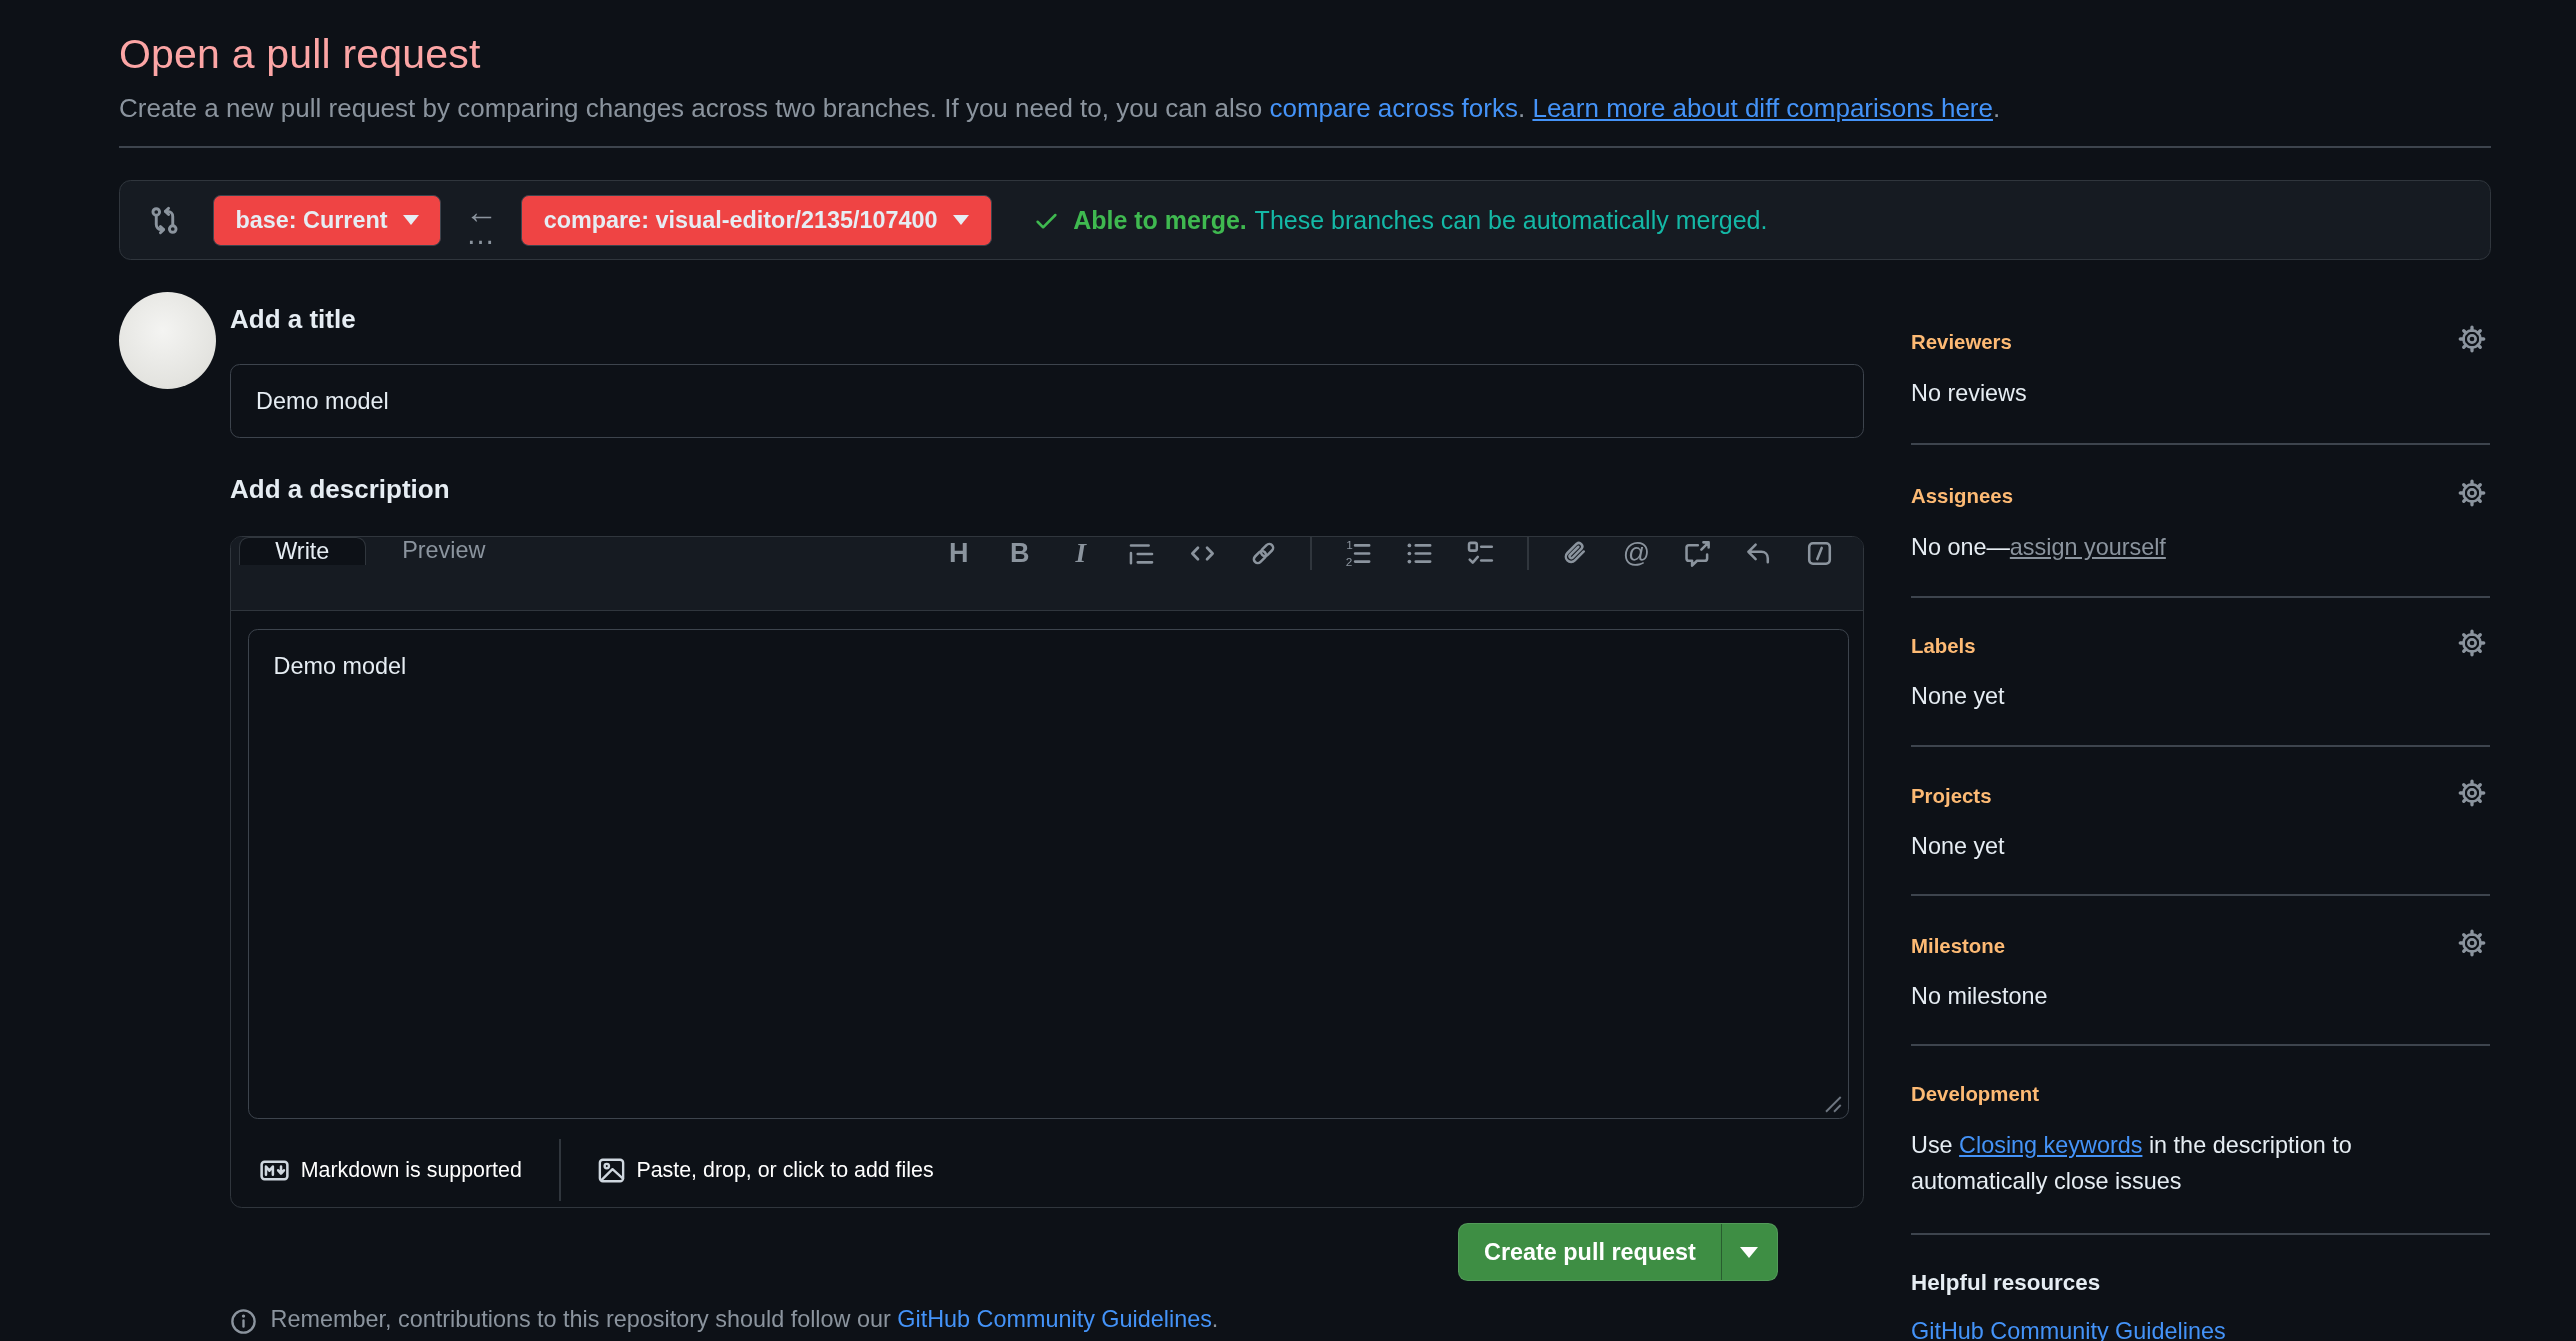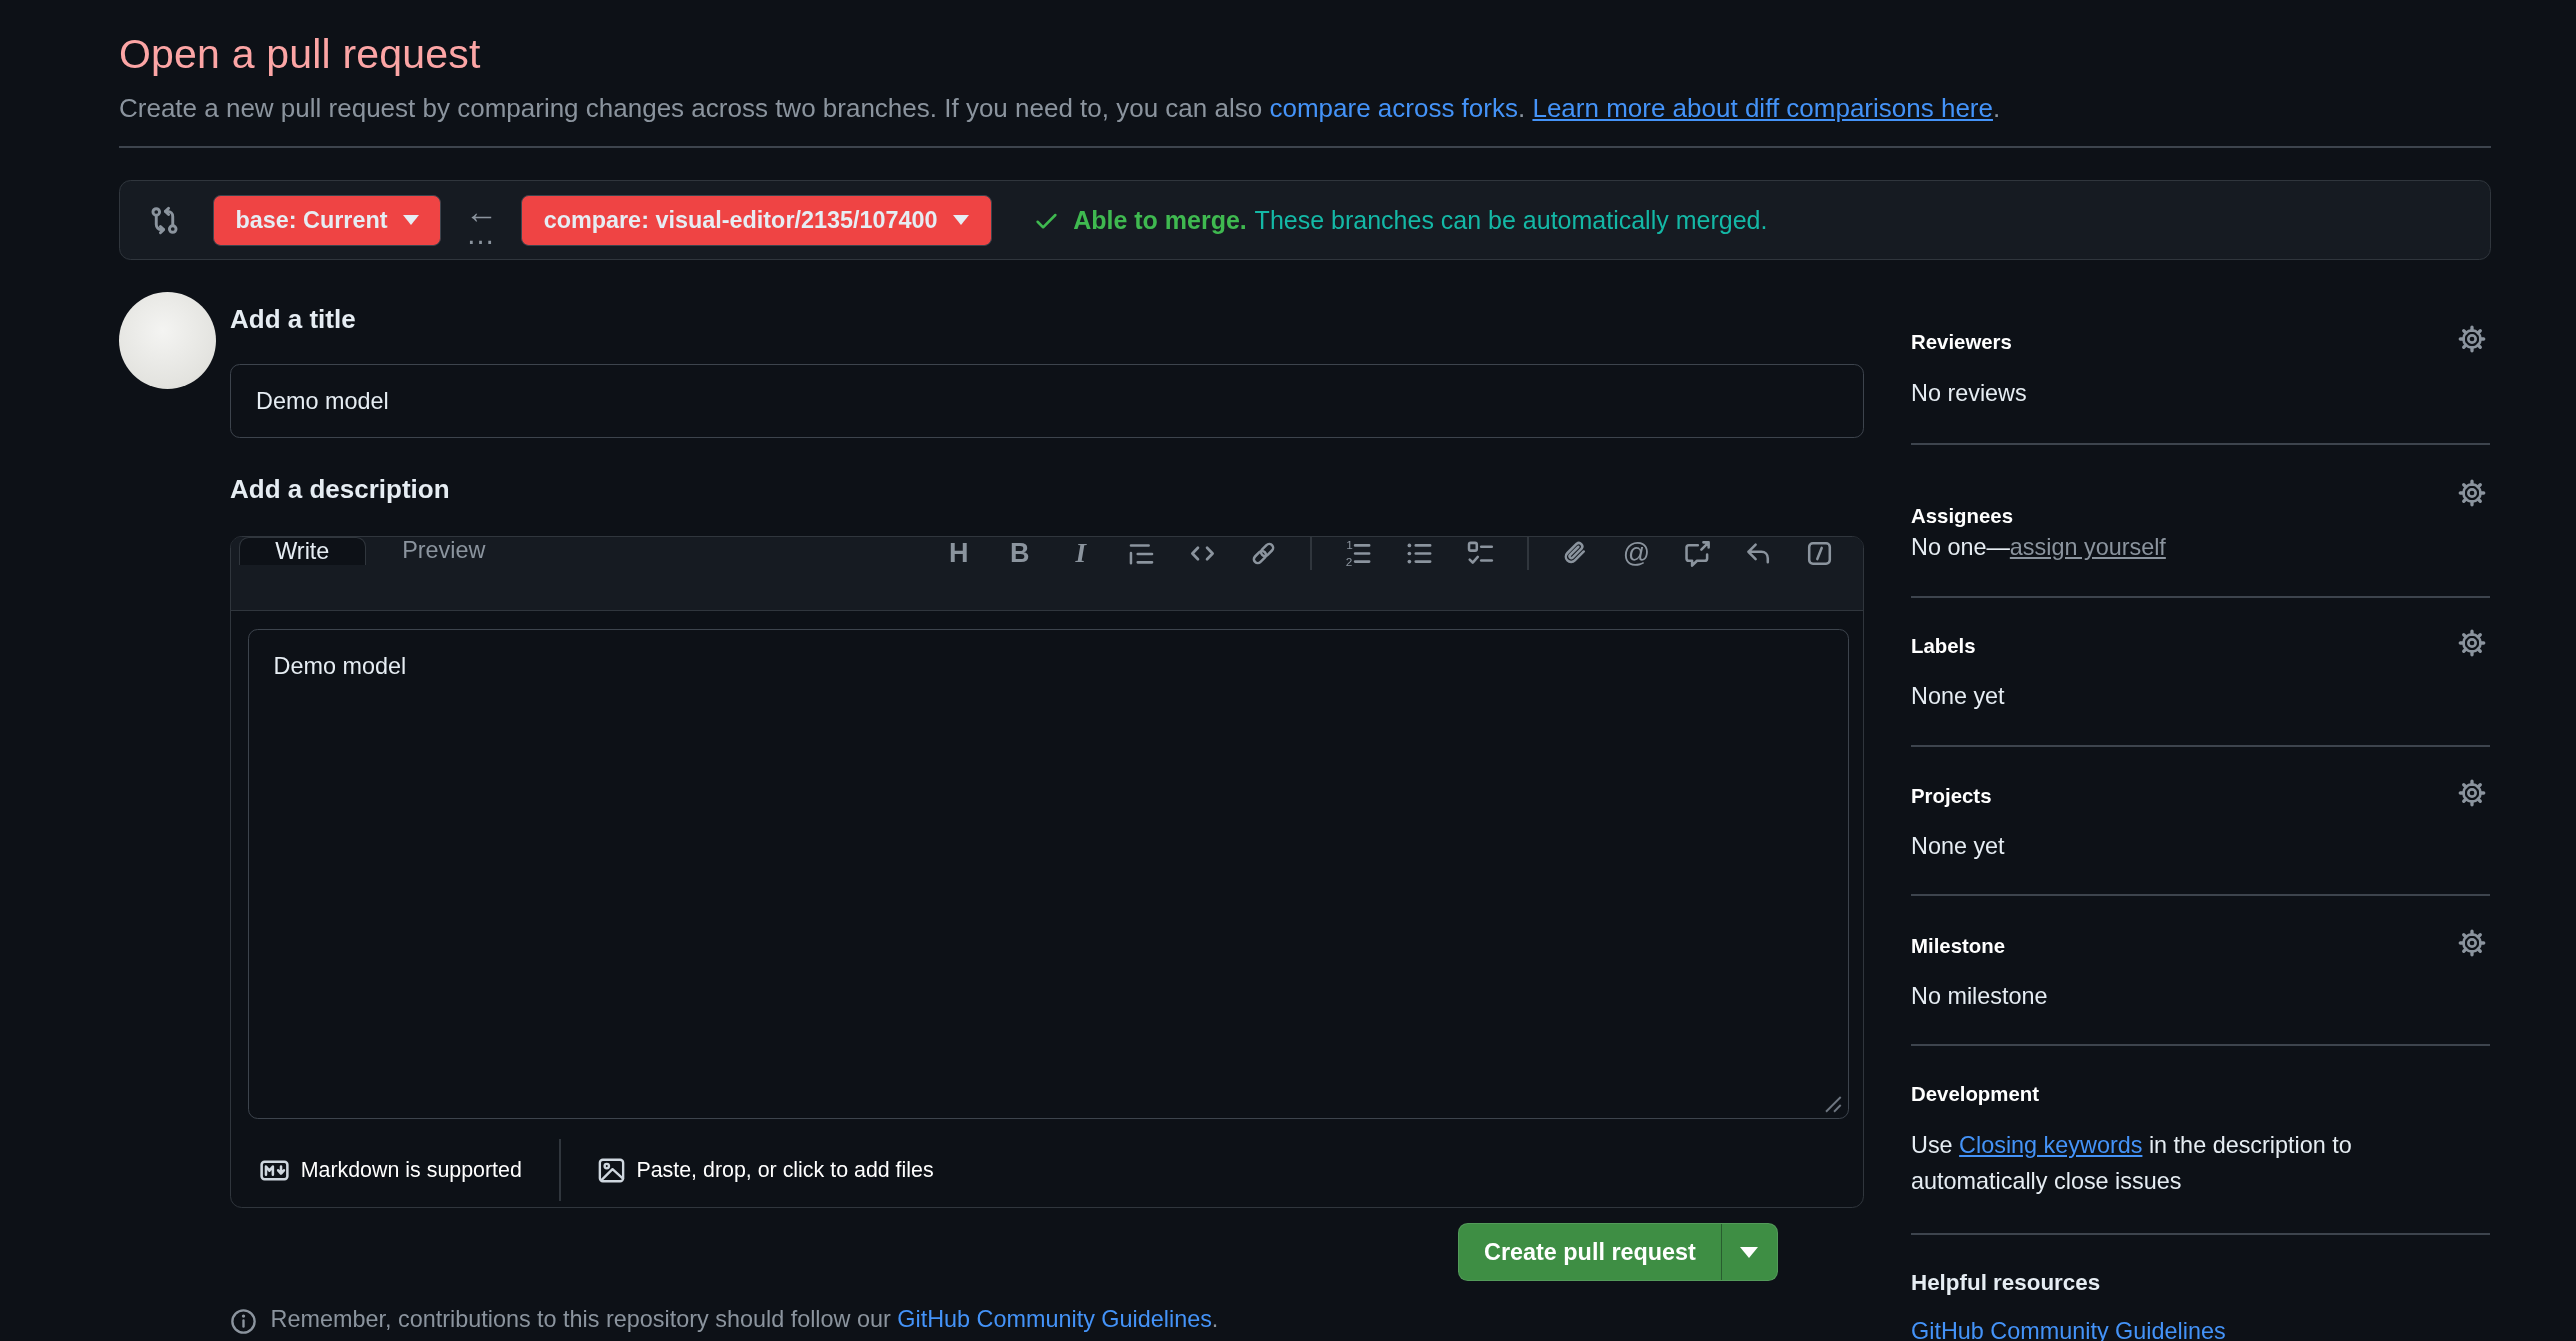--- a/index.html
+++ b/index.html
@@ -83,21 +83,21 @@
   .create-caret{display:flex;align-items:center;justify-content:center;width:55px;
                 border-left:1.9px solid rgba(1,4,9,.35);cursor:pointer;color:#fff;}
   .create-caret .caret{margin-left:0;border-left-width:9.7px;border-right-width:9.7px;border-top-width:11.7px;}
 
   
   .footnote{left:230px;top:1306px;display:flex;align-items:flex-start;font-size:23.4px;color:#8b949e;}
   .footnote svg{width:27px;height:27px;margin-right:13.6px;margin-top:1.9px;flex:none;color:#8b949e;}
 
   
   .sidebar{left:1911px;top:0;width:579px;height:1342px;}
-  .side-h{position:absolute;left:0;font-size:20.4px;font-weight:700;color:#ffffff;}
+  .side-h{position:absolute;left:0;font-size:20.4px;font-weight:700;color:#fdba74;}
   .side-h.bright{font-size:22.4px;color:#e6edf3;}
   .side-body{position:absolute;left:0;font-size:23.4px;color:#e6edf3;}
   .side-rule{position:absolute;left:0;width:579px;height:1.9px;background:#3d444d;}
   .gear{position:absolute;right:3.9px;width:28px;height:28px;color:#8b949e;cursor:pointer;}
   .gear svg{width:28px;height:28px;}
 </style>
 </head>
 <body>
 
 <svg width="0" height="0" style="position:absolute">
@@ -306,21 +306,21 @@
 
 <div class="abs sidebar">
 
   <div class="side-h" style="top:331px">Reviewers</div>
   <span class="gear" style="top:325px"><svg viewBox="0 0 29 29" width="28" height="28">
         <use href="#sym-gear"></use>
       </svg></span>
   <div class="side-body" style="top:380px">No reviews</div>
   <div class="side-rule" style="top:443px"></div>
 
-  <div class="side-h" style="top:505px">Assignees</div>
+  <div class="side-h" style="top:485px">Assignees</div>
   <span class="gear" style="top:479px"><svg viewBox="0 0 29 29" width="28" height="28">
         <use href="#sym-gear"></use>
       </svg></span>
   <div class="side-body" style="top:534px"><span>No one—</span><a class="link-muted">assign yourself</a></div>
   <div class="side-rule" style="top:596px"></div>
 
   <div class="side-h" style="top:635px">Labels</div>
   <span class="gear" style="top:629px"><svg viewBox="0 0 29 29" width="28" height="28">
         <use href="#sym-gear"></use>
       </svg></span>

